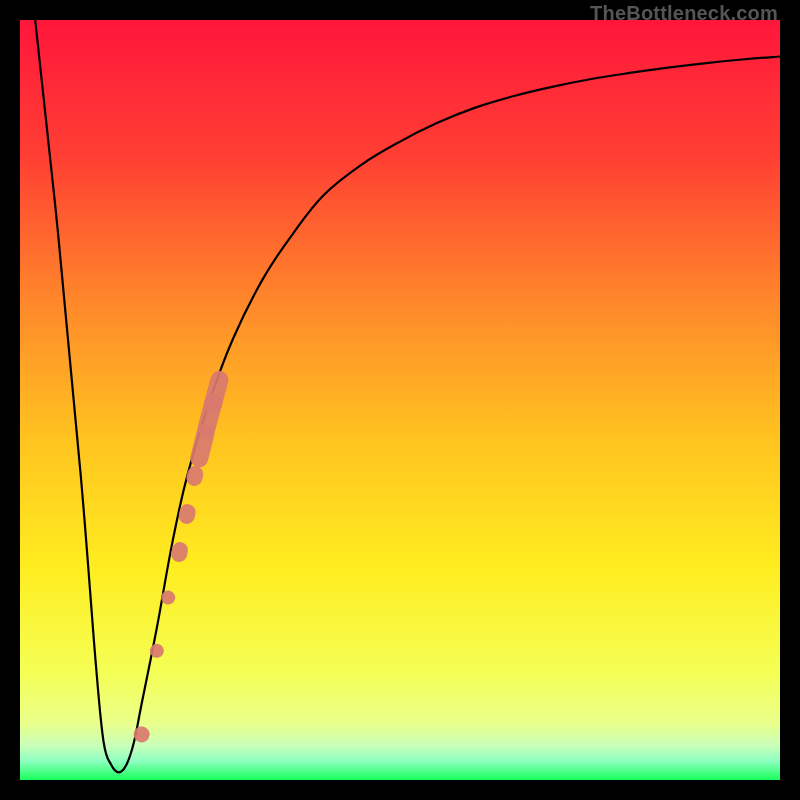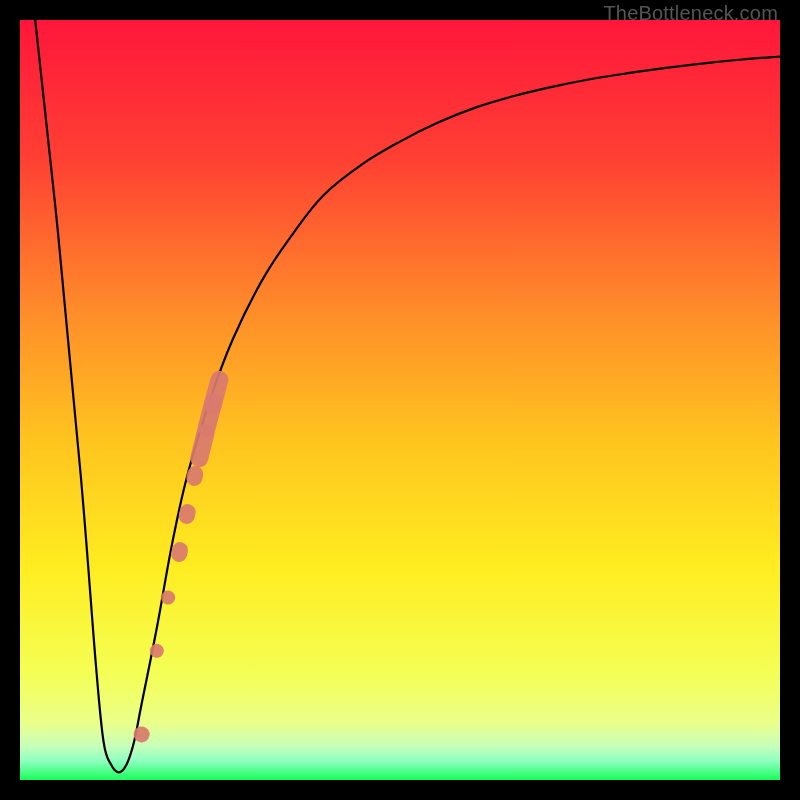--- a/index.html
+++ b/index.html
@@ -25,21 +25,21 @@
     width: 760px;
     height: 760px;
     overflow: hidden;
   }
   .attribution {
     position: absolute;
     top: 2px;
     right: 22px;
     color: #555;
     font-size: 20px;
-    font-weight: 400;
+    font-weight: 700;
     letter-spacing: 0.2px;
   }
   svg { display:block; }
 </style>
 </head>
 <body>
 
 <div class="frame">
   <div class="plot">
     <svg id="chart-svg" width="760" height="760" viewBox="0 0 760 760">

